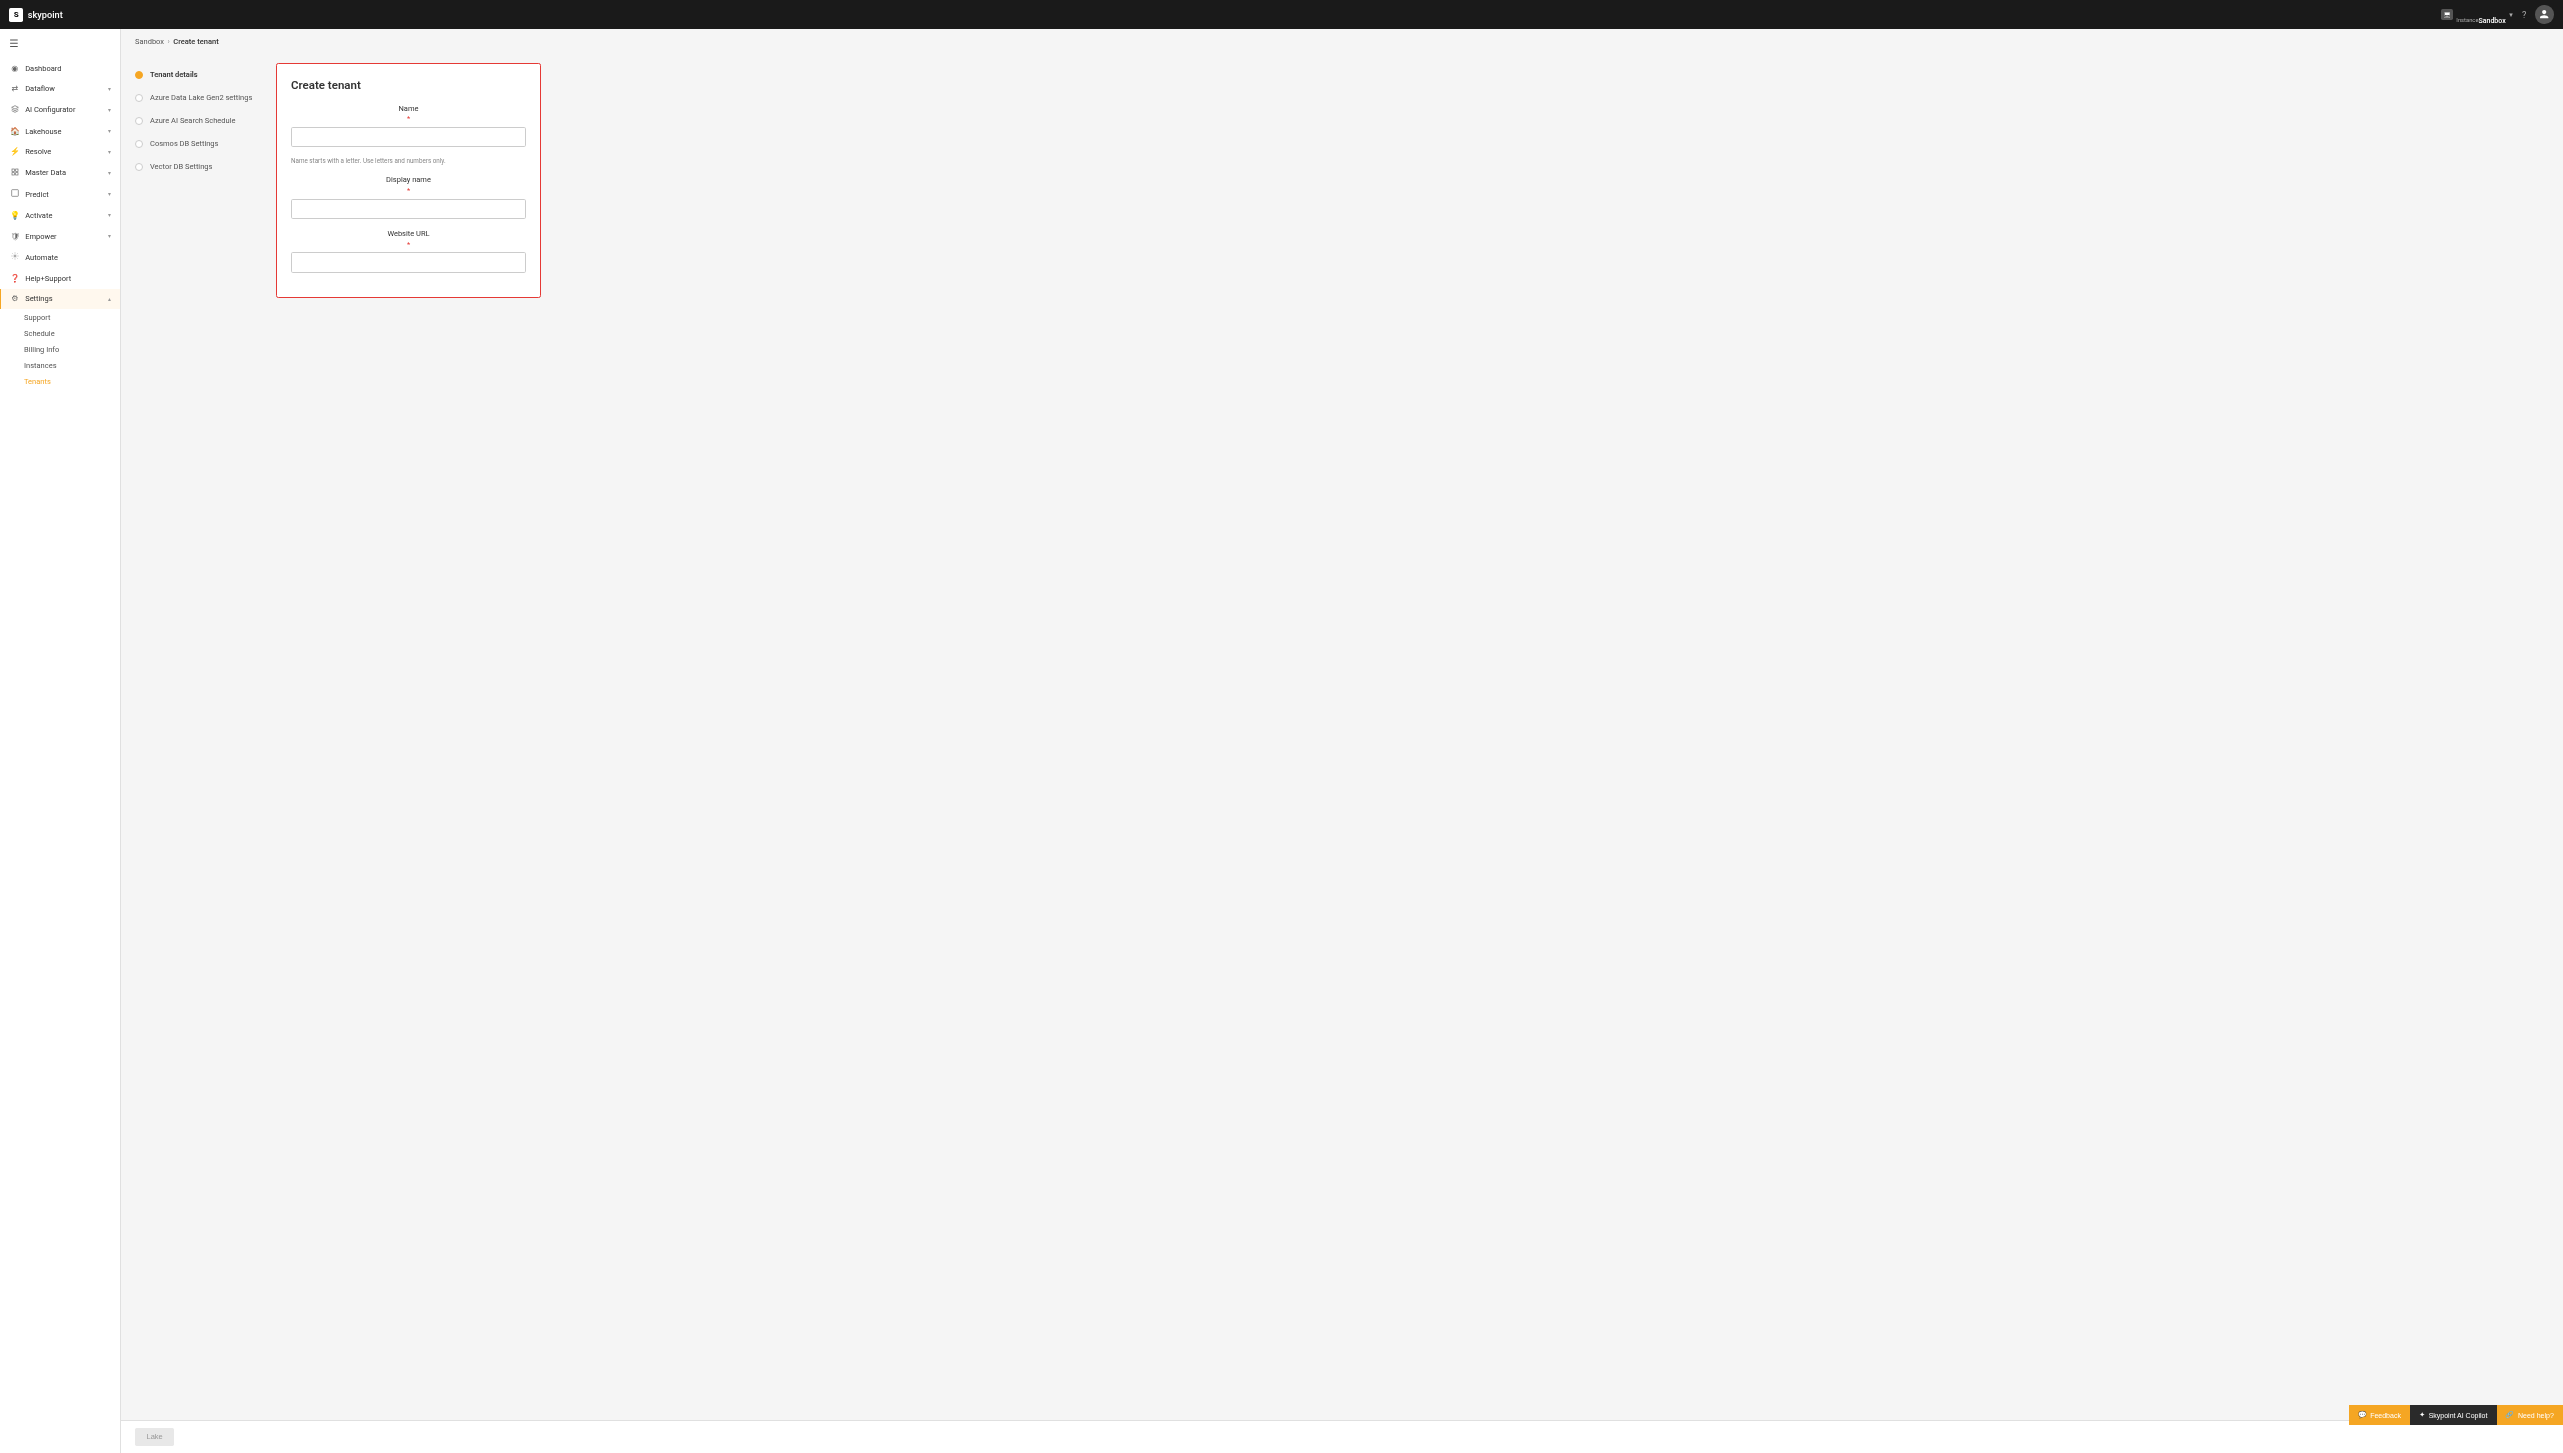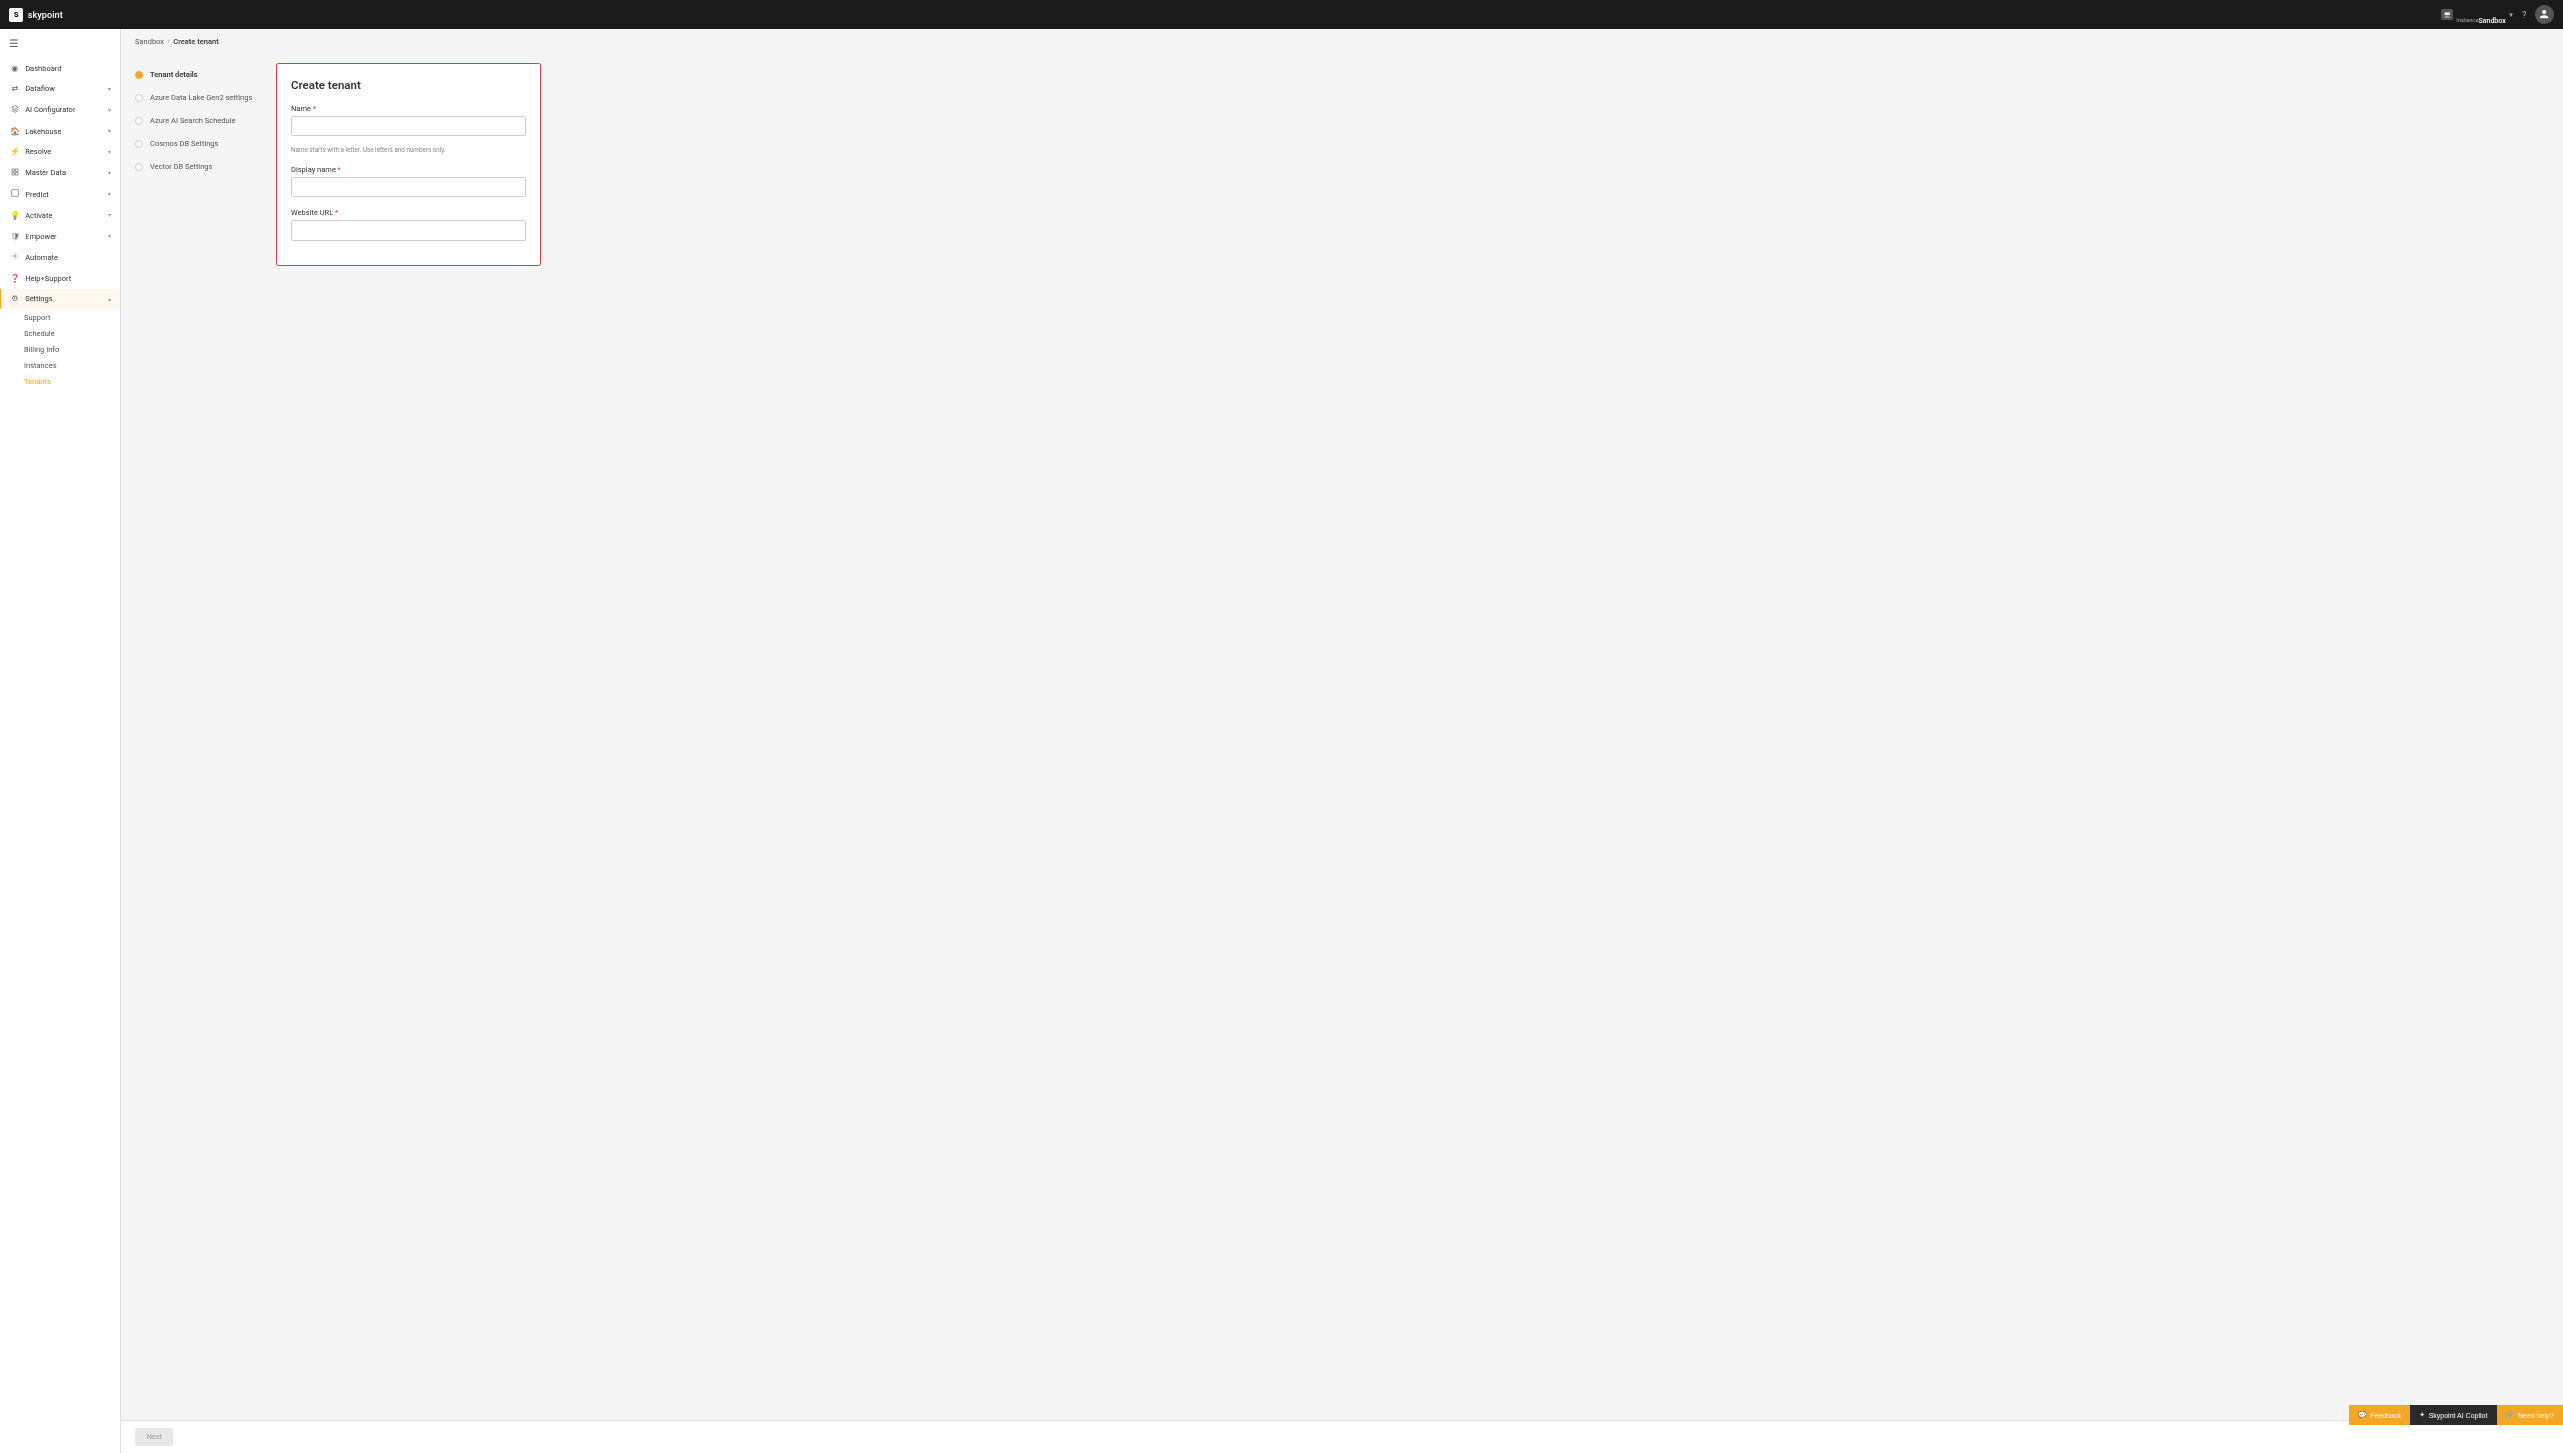--- a/index.html
+++ b/index.html
@@ -91,21 +91,21 @@
       flex: 1;
       max-width: 265px;
       background: white;
       border: 1.2px solid #e53935;
       border-radius: 2.3px;
       padding: 14px;
     }
     .card-title { font-size: 11.5px; font-weight: 600; color: #333; margin-bottom: 11.5px; }
 
     .form-group { margin-bottom: 10.4px; }
-    .form-label { font-size: 7.5px; color: #333; margin-bottom: 3.5px; display: flex; align-items: center; gap: 1.7px; }
+    .form-label { font-size: 7.5px; color: #333; margin-bottom: 3.5px; display: flex; align-items: center; gap: 1.7px; flex-direction: column; }
     .required-star { color: #e53935; }
     .form-input {
       width: 100%;
       padding: 4.6px 5.8px;
       border: 0.6px solid #ccc;
       border-radius: 1.7px;
       font-size: 7.5px;
       color: #333;
       outline: none;
     }
@@ -388,21 +388,21 @@
               <span class="required-star">*</span>
             </label>
             <input type="text" class="form-input" style="">
           </div>
         </div>
 
       </div>
     </div>
 
     <div class="bottom-bar">
-      <button class="next-btn">Next</button>
+      <button class="next-btn">Lake</button>
     </div>
 
 
   </div>
 </div>
 
 <div class="floating-btns">
   <button class="float-btn float-btn-feedback">
     <span>💬</span>
     <span>Feedback</span>

